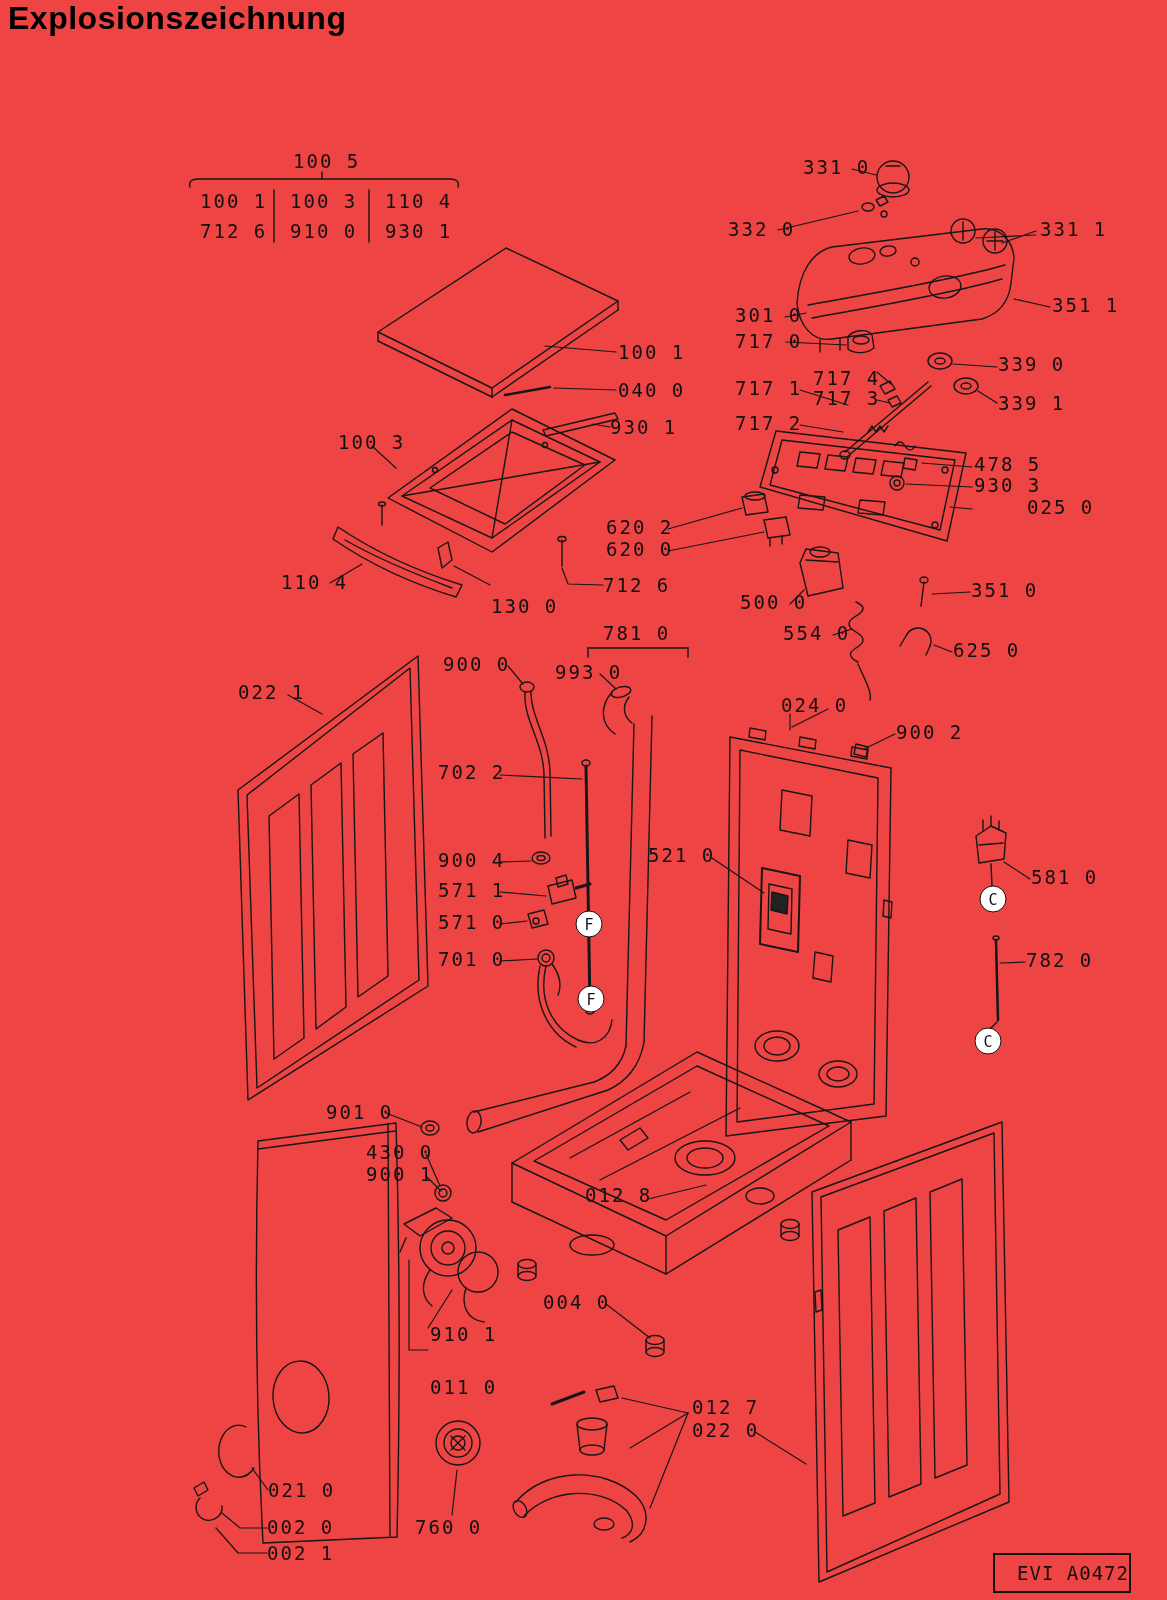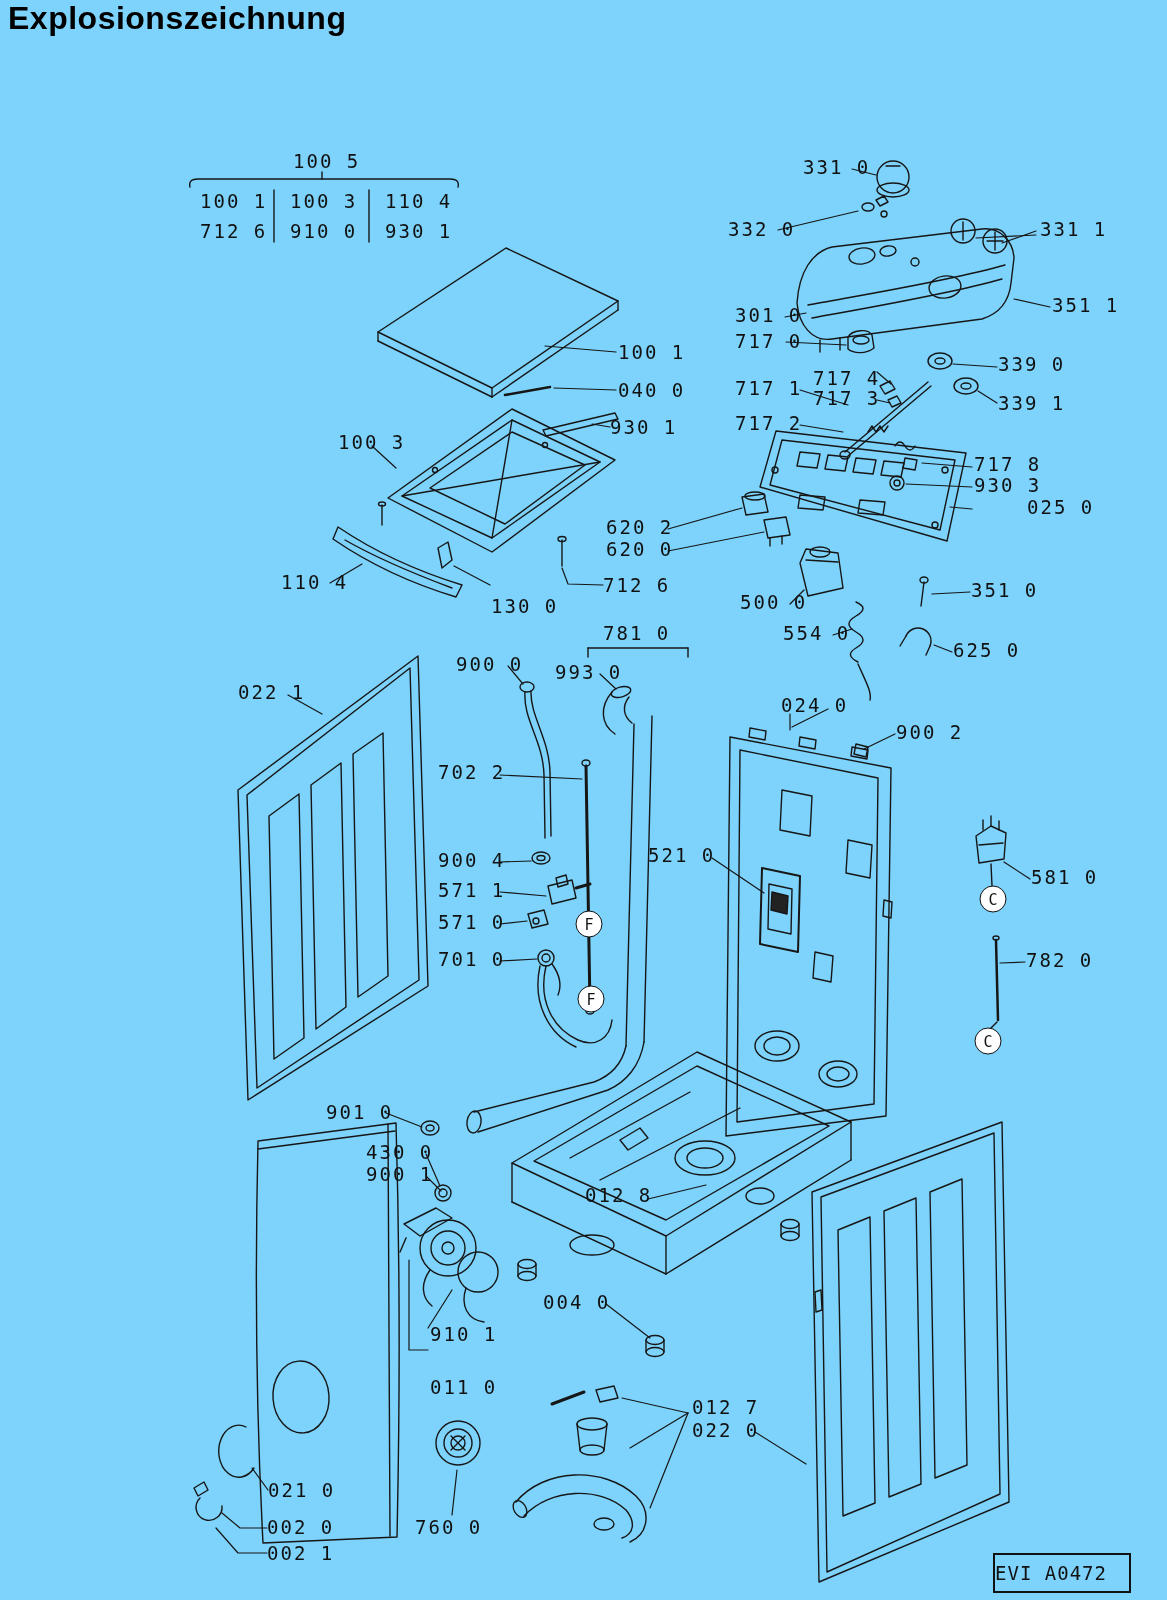--- a/index.html
+++ b/index.html
@@ -1,28 +1,28 @@
 <!DOCTYPE html>
 <html><head>
 <meta charset="utf-8">
 <style>
   html,body{margin:0;padding:0;background:#fff;}
-  .page{position:relative;width:1167px;height:1600px;background:#7dd3fc;overflow:hidden;
+  .page{position:relative;width:1167px;height:1600px;background:#ef4444;overflow:hidden;
         font-family:"Liberation Sans",sans-serif;}
   .title{position:absolute;left:8px;top:0px;margin:0;font-size:32px;font-weight:bold;
          color:#000;letter-spacing:0.5px;font-family:"Liberation Sans",sans-serif;}
   svg{position:absolute;left:0;top:0;}
   .part-label{position:absolute;font-family:"DejaVu Sans Mono",monospace;font-size:19px;
               letter-spacing:2px;color:#111;white-space:pre;line-height:22px;}
   .circle-marker{position:absolute;width:25px;height:25px;border:1.6px solid #111;border-radius:50%;
                  display:flex;align-items:center;justify-content:center;
                  font-family:"DejaVu Sans Mono",monospace;font-size:15px;color:#111;
                  transform:translate(-50%,-50%);background:#fff;}
   .doc-code{position:absolute;left:993px;top:1553px;width:134px;height:36px;border:2px solid #111;
-            display:flex;align-items:center;justify-content:flex-start;}
+            display:flex;align-items:center;justify-content:flex-end;}
   .doc-code span{font-family:"DejaVu Sans Mono",monospace;font-size:19px;letter-spacing:1px;color:#111;}
 </style>
 </head>
 <body>
 
 <div class="page">
   <h1 class="title">Explosionszeichnung</h1>
 
   <svg width="1167" height="1600" viewBox="0 0 1167 1600" fill="none" stroke="#161616" stroke-width="1.4" stroke-linecap="round" stroke-linejoin="round">
 
@@ -384,34 +384,34 @@
       <span class="part-label" style="left: 813px; top: 358px; margin-top: 9px;">717 4</span>
       <span class="part-label" style="left: 998px; top: 353px;">339 0</span>
       <span class="part-label" style="left: 735px; top: 377px;">717 1</span>
       <span class="part-label" style="left: 813px; top: 387px;">717 3</span>
       <span class="part-label" style="left: 998px; top: 392px;">339 1</span>
       <span class="part-label" style="left: 735px; top: 412px;">717 2</span>
       <span class="part-label" style="left: 618px; top: 341px;">100 1</span>
       <span class="part-label" style="left: 618px; top: 379px;">040 0</span>
       <span class="part-label" style="left: 610px; top: 416px;">930 1</span>
       <span class="part-label" style="left: 338px; top: 431px;">100 3</span>
-      <span class="part-label" style="left: 974px; top: 453px;">717 8</span>
+      <span class="part-label" style="left: 974px; top: 453px;">478 5</span>
       <span class="part-label" style="left: 974px; top: 474px;">930 3</span>
       <span class="part-label" style="left: 995px; top: 496px; margin-left: 32px;">025 0</span>
       <span class="part-label" style="left: 606px; top: 516px;">620 2</span>
       <span class="part-label" style="left: 606px; top: 538px;">620 0</span>
       <span class="part-label" style="left: 281px; top: 571px;">110 4</span>
       <span class="part-label" style="left: 491px; top: 595px;">130 0</span>
       <span class="part-label" style="left: 603px; top: 574px;">712 6</span>
       <span class="part-label" style="left: 971px; top: 579px;">351 0</span>
       <span class="part-label" style="left: 740px; top: 591px;">500 0</span>
       <span class="part-label" style="left: 783px; top: 622px;">554 0</span>
       <span class="part-label" style="left: 953px; top: 639px;">625 0</span>
       <span class="part-label" style="left: 603px; top: 622px;">781 0</span>
-      <span class="part-label" style="left: 443px; top: 653px; margin-left: 13px;">900 0</span>
+      <span class="part-label" style="left: 443px; top: 653px;">900 0</span>
       <span class="part-label" style="left: 555px; top: 661px;">993 0</span>
       <span class="part-label" style="left: 238px; top: 681px;">022 1</span>
       <span class="part-label" style="left: 781px; top: 694px;">024 0</span>
       <span class="part-label" style="left: 896px; top: 721px;">900 2</span>
       <span class="part-label" style="left: 438px; top: 761px;">702 2</span>
       <span class="part-label" style="left: 648px; top: 844px;">521 0</span>
       <span class="part-label" style="left: 1031px; top: 866px;">581 0</span>
       <span class="part-label" style="left: 438px; top: 849px;">900 4</span>
       <span class="part-label" style="left: 438px; top: 879px;">571 1</span>
       <span class="part-label" style="left: 438px; top: 911px;">571 0</span>

